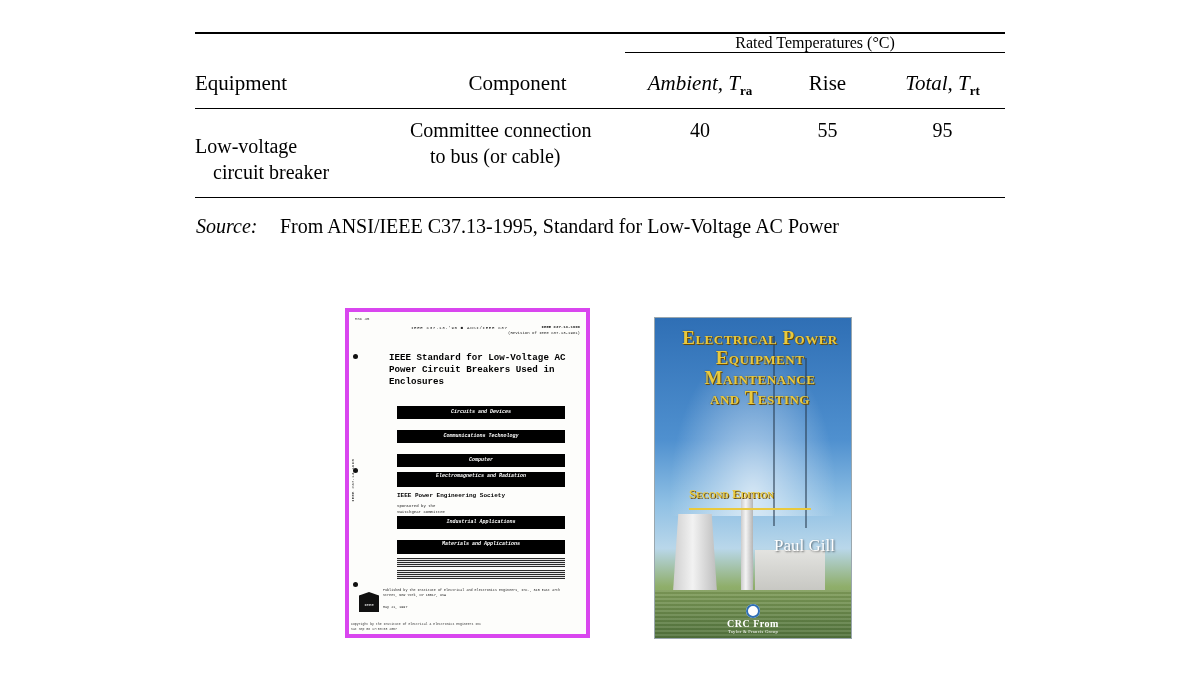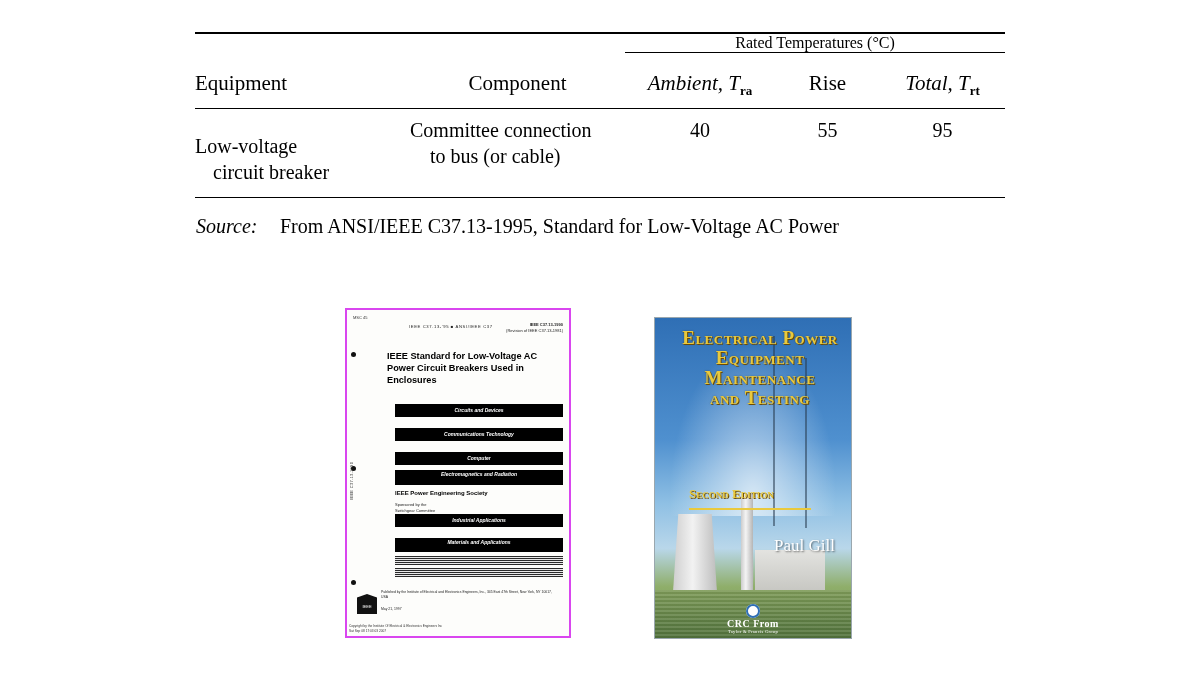--- a/index.html
+++ b/index.html
@@ -115,26 +115,26 @@
     top: 308px;
     width: 1200px;
     height: 340px;
   }
 
   
   .ieee-doc {
     position: absolute;
     left: 345px;
     top: 0px;
-    width: 226px;
+    width: 245px;
     height: 330px;
     background: #fdfdfb;
-    border: 2px solid #d946ef;
+    border: 4px solid #d946ef;
     box-sizing: border-box;
-    font-family: Liberation Sans, sans-serif;
+    font-family: Liberation Mono, monospace;
     overflow: hidden;
   }
   .ieee-doc .punch {
     position: absolute;
     left: 4px;
     width: 5px; height: 5px;
     border-radius: 50%;
     background: #111;
   }
   .ieee-doc .punch.p1 { top: 42px; }

